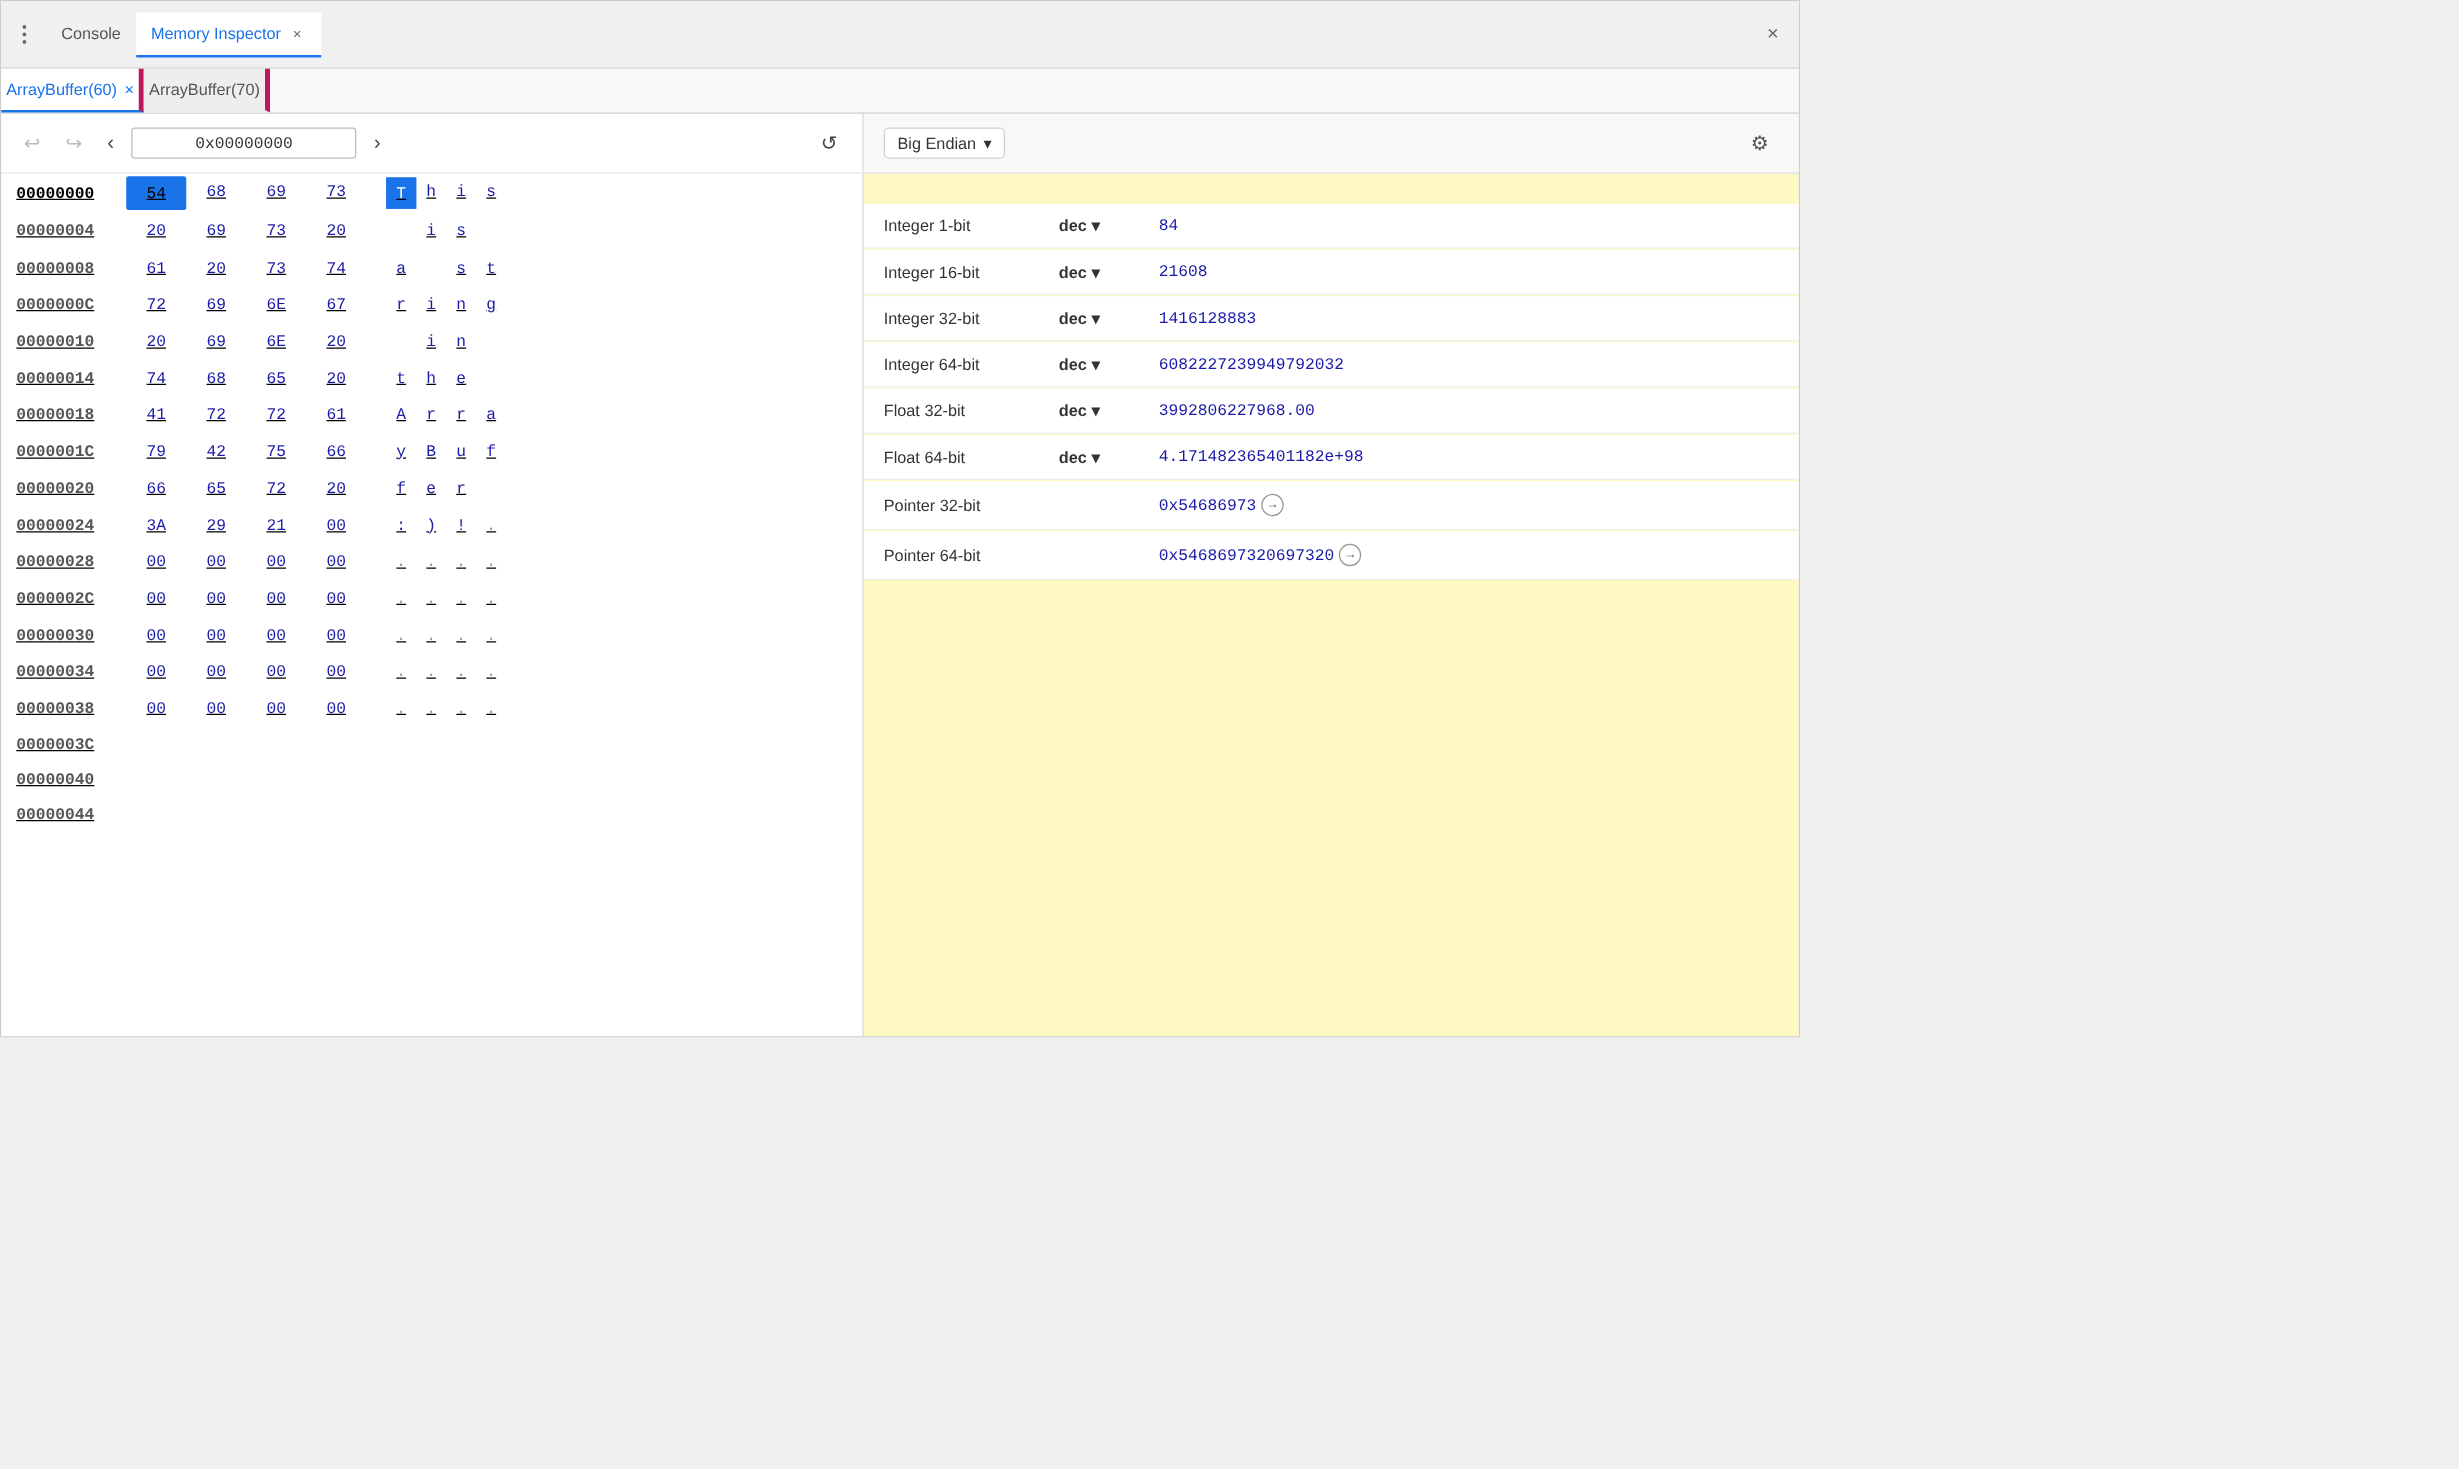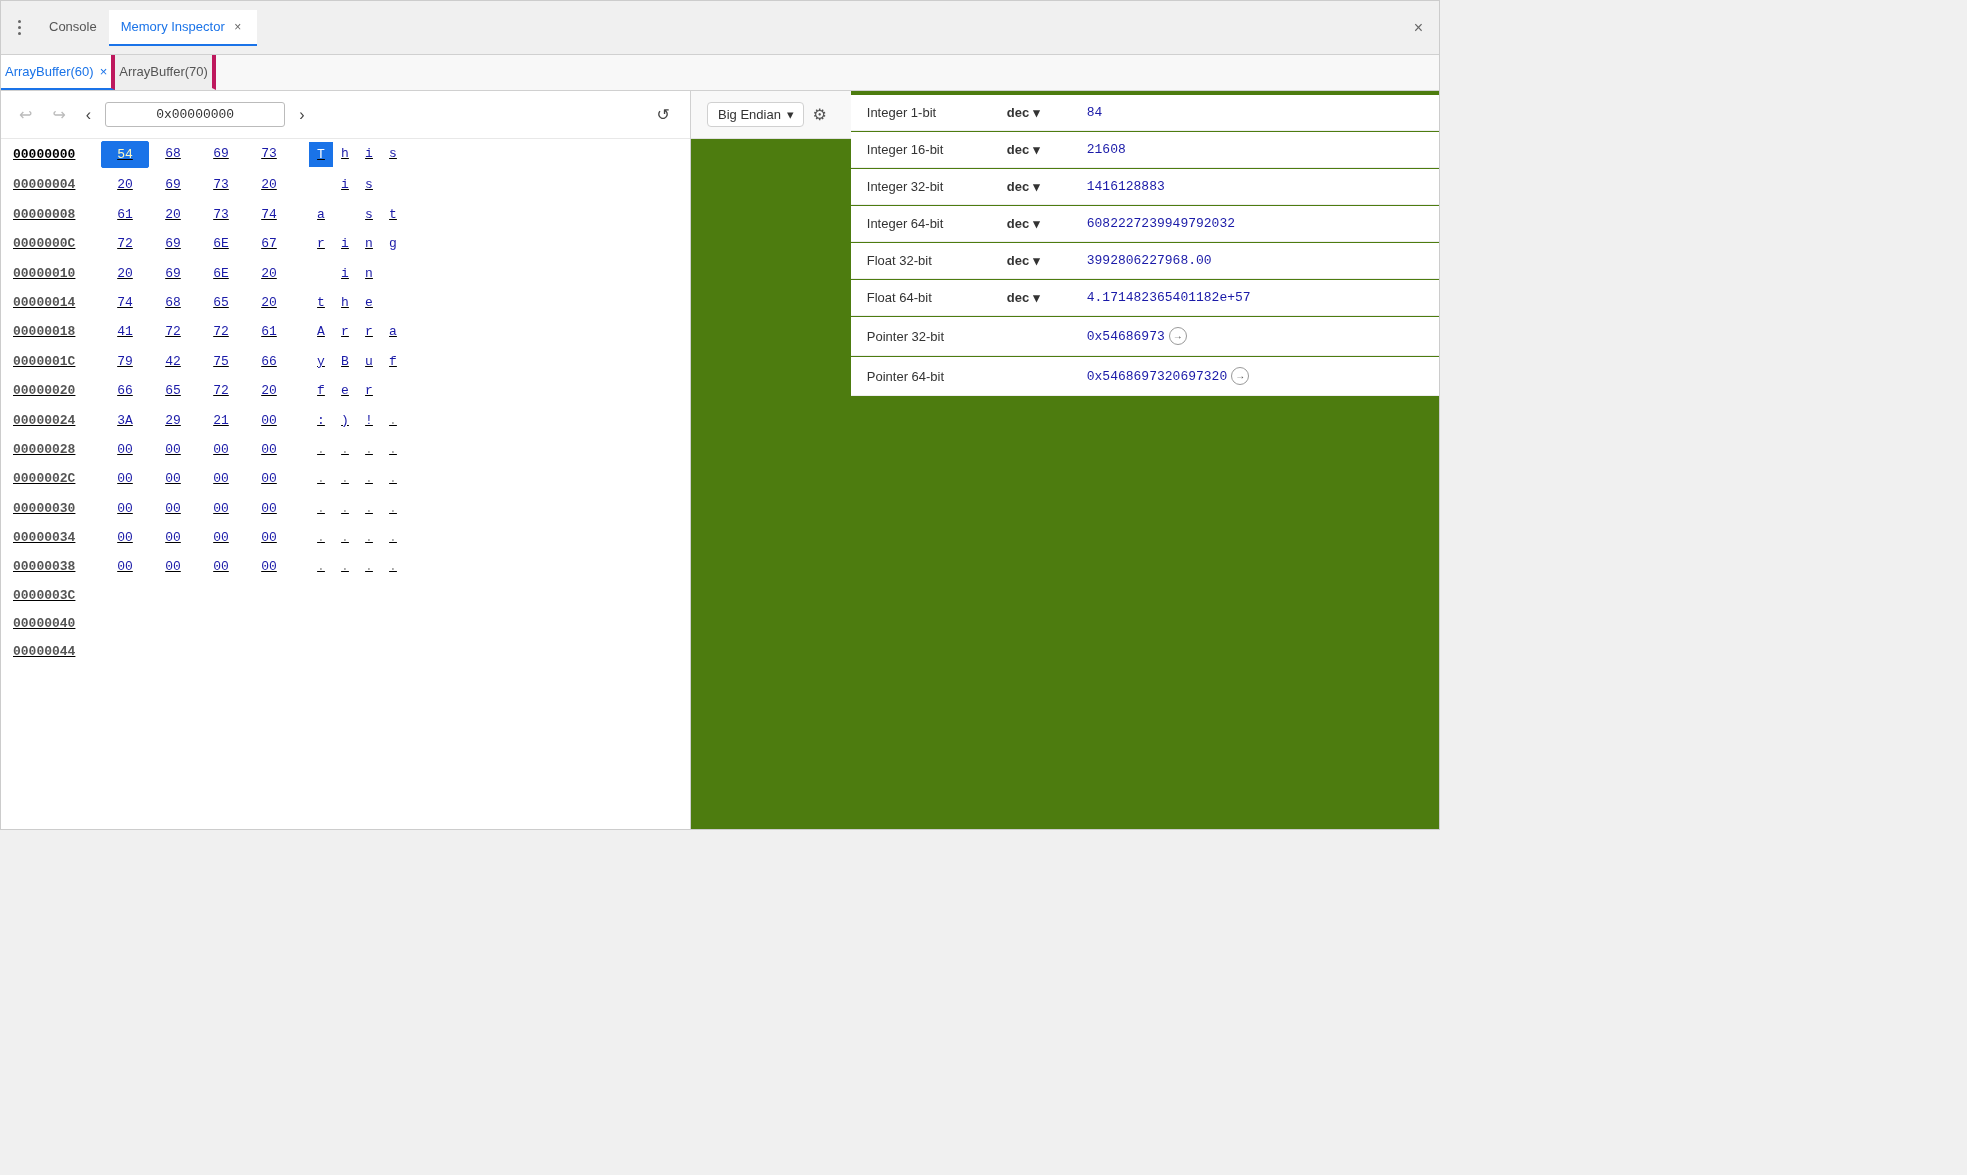--- a/index.html
+++ b/index.html
@@ -215,21 +215,21 @@
     .hex-byte {
       width: 48px;
       text-align: center;
       color: #1a1aa8;
       cursor: pointer;
       padding: 1px 2px;
       border-radius: 2px;
     }
     .hex-byte.selected {
       background: #1a73e8;
-      color: #fef9c3;
+      color: #000000;
       border: 1px solid #1a73e8;
     }
 
     .ascii-chars {
       display: flex;
       gap: 0;
       margin-left: 8px;
     }
 
     .ascii-char {
@@ -242,23 +242,24 @@
       background: #1a73e8;
       color: white;
       border: 1px solid #1a73e8;
     }
     .ascii-char.non-printable { color: #999; }
 
     
     .value-panel {
       flex: 1;
       display: flex;
-      flex-direction: row;
-      background: #4d7c0f;
+      flex-direction: column;
+      background: #fef9c3;
       padding: 0;
+      gap: 20px;
     }
 
     .value-panel-header {
       display: flex;
       align-items: center;
       padding: 8px 16px;
       border-bottom: 1px solid #e0e0e0;
       height: 48px;
       background: #f8f8f8;
     }
@@ -712,21 +713,21 @@
             <div class="value-number">3992806227968.00</div>
           </div>
           <div class="value-row">
             <div class="value-type">Float 64-bit</div>
             <div class="value-format">
               <div class="format-select">
                 <span>dec</span>
                 <span>▾</span>
               </div>
             </div>
-            <div class="value-number">4.171482365401182e+57</div>
+            <div class="value-number">4.171482365401182e+98</div>
           </div>
           <div class="value-row">
             <div class="value-type">Pointer 32-bit</div>
             <div class="value-format"></div>
             <div class="value-link">
               <span>0x54686973</span>
               <div class="link-arrow">→</div>
             </div>
           </div>
           <div class="value-row">

